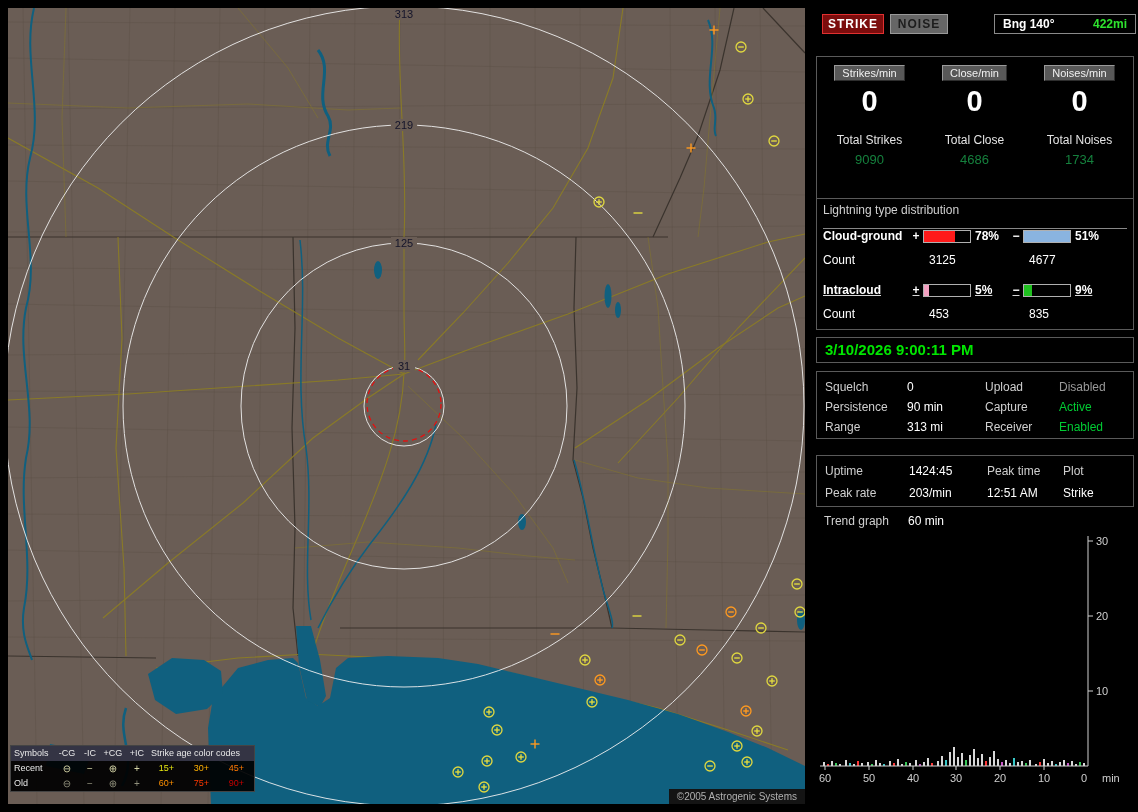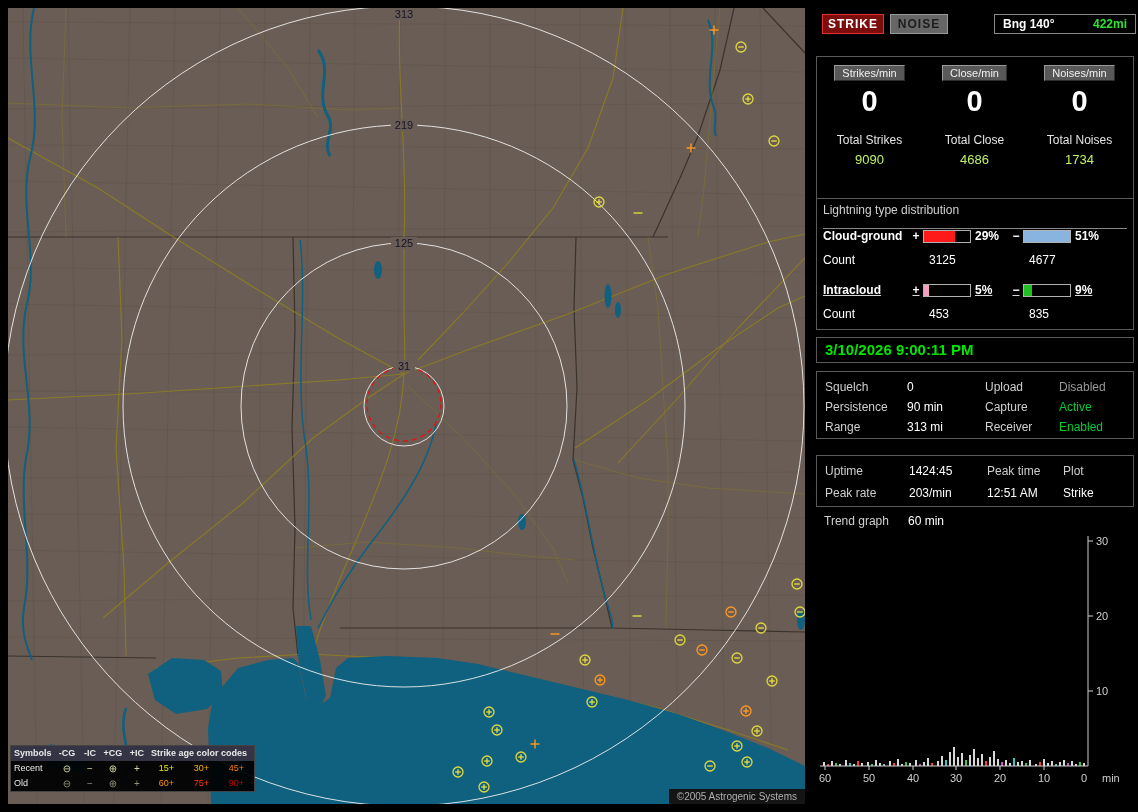--- a/index.html
+++ b/index.html
@@ -5,21 +5,21 @@
   html,body{margin:0;padding:0;background:#000;}
   .screen{position:relative;width:1138px;height:812px;background:#000;overflow:hidden;
           font-family:"Liberation Sans",sans-serif;}
   
   .map-area{position:absolute;left:8px;top:8px;width:797px;height:796px;background:#6a5d55;}
   .map-area svg{display:block;}
   .legend{position:absolute;left:2px;top:737px;width:243px;background:rgba(0,0,0,0.93);
           border:1px solid #444;display:grid;grid-template-columns:44px 24px 22px 24px 24px 35px 35px 35px;
           font-size:9px;color:#e8e8e8;line-height:15px;}
   .legend .cell{height:15px;overflow:hidden;white-space:nowrap;}
-  .legend .hdr{background:#343444;font-weight:bold;}
+  .legend .hdr{background:#343444;}
   .legend .span3{grid-column:span 3;padding-left:2px;}
   .legend .ctr{text-align:center;}
   .legend .sym-recent{color:#d6d6a8;font-size:10px;}
   .legend .sym-old{color:#90907c;font-size:10px;}
   .legend .lab{padding-left:3px;}
   .copyright{position:absolute;right:0;bottom:0;height:15px;line-height:15px;background:#141414;
              color:#b0b0b0;font-size:10px;padding:0 8px;}
   
   .side{position:absolute;left:812px;top:0;width:326px;height:812px;background:#000;color:#d8d8d8;font-size:12px;}
   .panel{position:absolute;left:4px;width:318px;background:#000;border:1px solid #5a5a5a;box-sizing:border-box;}
@@ -30,21 +30,21 @@
   .bng-box{position:absolute;left:178px;width:142px;height:20px;border:1px solid #8a8a8a;box-sizing:border-box;
            display:flex;justify-content:space-between;align-items:center;padding:0 8px;font-weight:bold;}
   .bng-b{color:#fff;} .bng-d{color:#2ee22e;}
   
   .stats{top:56px;height:152px;}
   .stat-col{position:absolute;top:0;width:105px;text-align:center;}
   .chip{display:inline-block;margin-top:8px;padding:1px 7px;background:#585858;color:#f0f0f0;font-size:11px;
         border:1px solid; border-color:#9a9a9a #2e2e2e #2e2e2e #9a9a9a;cursor:default;}
   .zero{position:absolute;left:0;width:100%;top:28px;font-size:29px;font-weight:bold;color:#fff;}
   .tlabel{position:absolute;left:0;width:100%;top:76px;font-size:12px;color:#e4e4e4;}
-  .tvalue{position:absolute;left:0;width:100%;top:95px;font-size:13px;color:#bef264;}
+  .tvalue{position:absolute;left:0;width:100%;top:95px;font-size:13px;color:#15803d;}
   
   .dist{top:198px;height:132px;}
   .dist-title{margin:4px 6px 0 6px;padding-bottom:11px;color:#d0d0d0;border-bottom:1px solid #888;font-size:12px;}
   .dist-row{position:absolute;left:6px;right:4px;display:flex;align-items:center;}
   .dlabel{width:86px;font-weight:bold;color:#fff;}
   .sign{width:14px;color:#fff;font-weight:bold;text-align:center;}
   .bar{width:46px;height:11px;border:1px solid #b0b0b0;background:#000;display:inline-block;overflow:hidden;}
   .fill{display:block;height:100%;}
   .pct{width:34px;font-weight:bold;color:#fff;padding-left:4px;}
   .count-row{position:absolute;left:6px;color:#fff;}
@@ -389,21 +389,21 @@
     </div>
 
     <div class="panel dist">
       <div class="dist-title">Lightning type distribution</div>
       <div class="dist-row" style="top:30px;">
         <span class="dlabel">Cloud-ground</span>
         <span class="sign">+</span>
         <span class="bar">
             <span class="fill" style="width: 68%; background: rgb(255, 26, 26);"></span>
           </span>
-        <span class="pct">29%</span>
+        <span class="pct">78%</span>
         <span class="sign">−</span>
         <span class="bar">
             <span class="fill" style="width: 100%; background: rgb(138, 180, 224);"></span>
           </span>
         <span class="pct">51%</span>
       </div>
       <div class="count-row" style="top:54px;">
         <span>Count</span>
         <span class="cv1">3125</span>
         <span class="cv2">4677</span>

